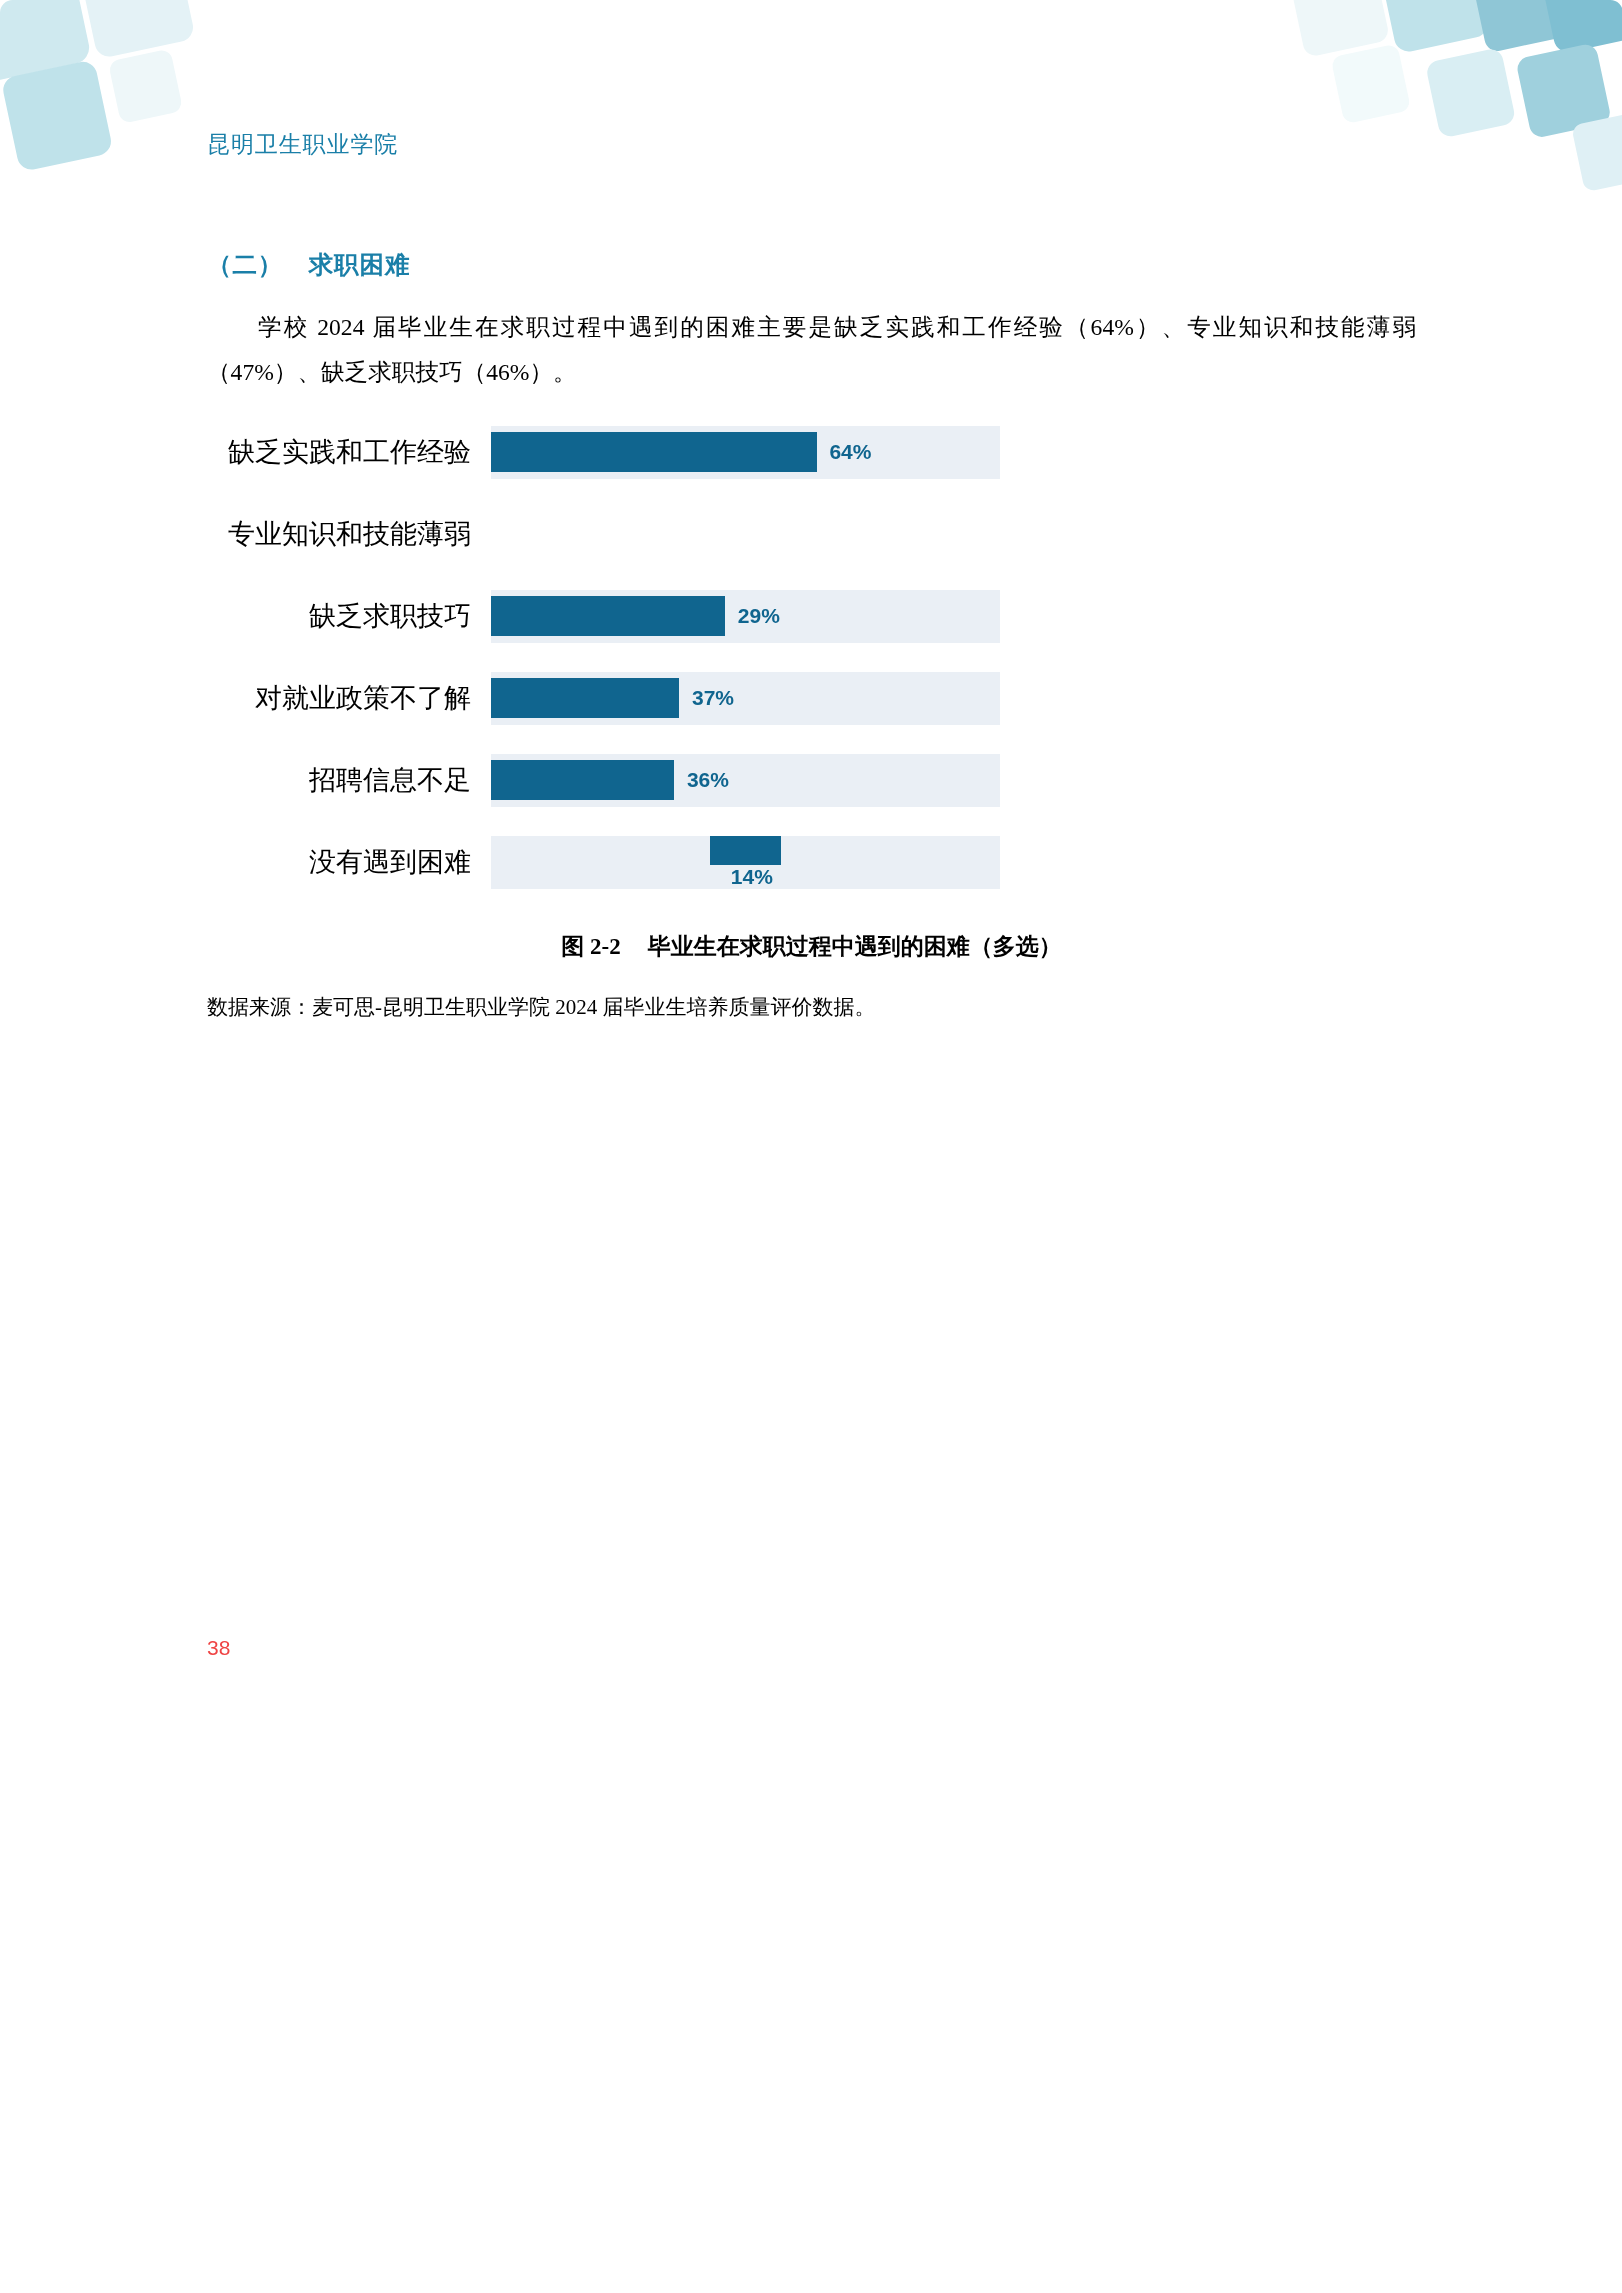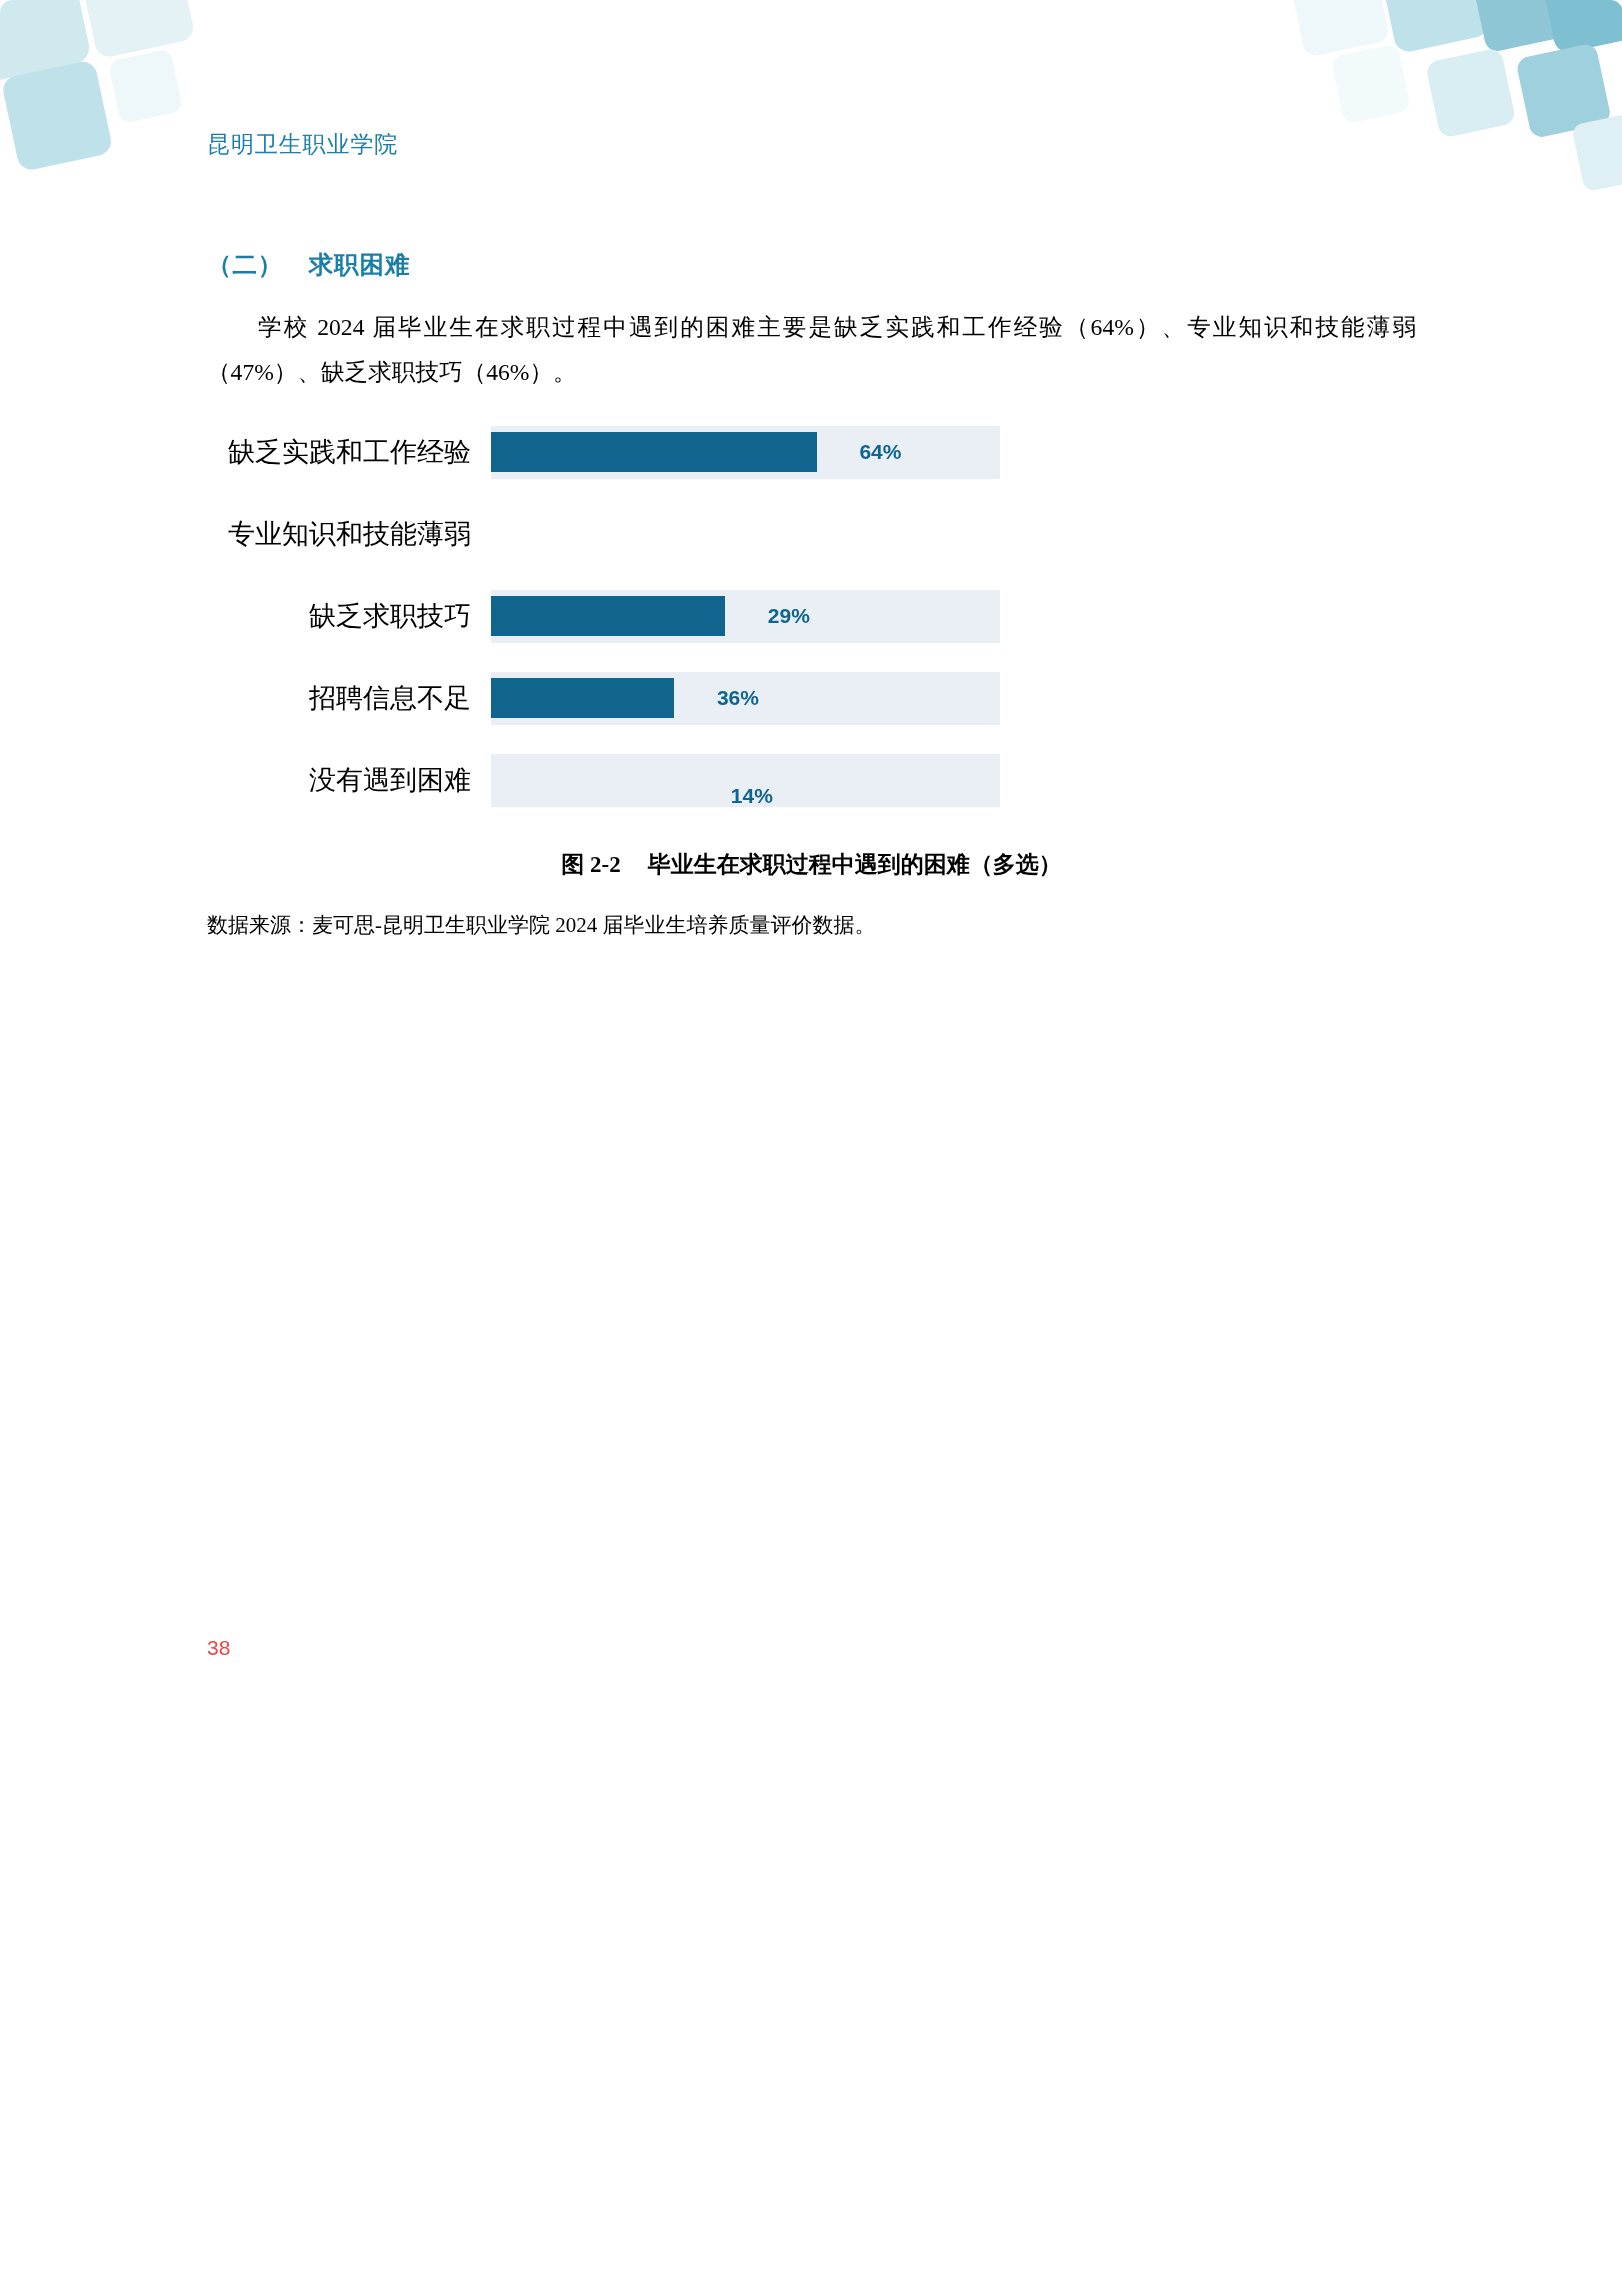--- a/index.html
+++ b/index.html
@@ -90,21 +90,20 @@
     white-space: nowrap;
     font-family: "Liberation Serif", "DejaVu Serif", serif;
   }
   .chart-track {
     position: relative;
     height: 53px;
     width: 509px;
     background: #eaeff5;
     display: flex;
     align-items: center;
-    gap: 30px;
   }
   .chart-bar {
     height: 40px;
     background: #10658f;
   }
   .chart-value {
     font-size: 21px;
     font-weight: bold;
     color: #10658f;
     margin-left: 12.7px;
@@ -184,20 +183,27 @@
       </div>
 
       <div class="chart-row">
         <div class="chart-label">缺乏求职技巧</div>
         <div class="chart-track" style="background: rgb(234, 239, 245);">
           <div class="chart-bar" style="width: 46%; background: rgb(16, 101, 143);"></div>
           <div class="chart-value">29%</div>
         </div>
       </div>
 
+      <div class="chart-row">
+        <div class="chart-label">对就业政策不了解</div>
+        <div class="chart-track" style="background: rgb(234, 239, 245);">
+          <div class="chart-bar" style="width: 37%; background: rgb(16, 101, 143);"></div>
+          <div class="chart-value">37%</div>
+        </div>
+      </div>
 
       <div class="chart-row">
         <div class="chart-label">招聘信息不足</div>
         <div class="chart-track" style="background: rgb(234, 239, 245);">
           <div class="chart-bar" style="width: 36%; background: rgb(16, 101, 143);"></div>
           <div class="chart-value">36%</div>
         </div>
       </div>
 
       <div class="chart-row">

